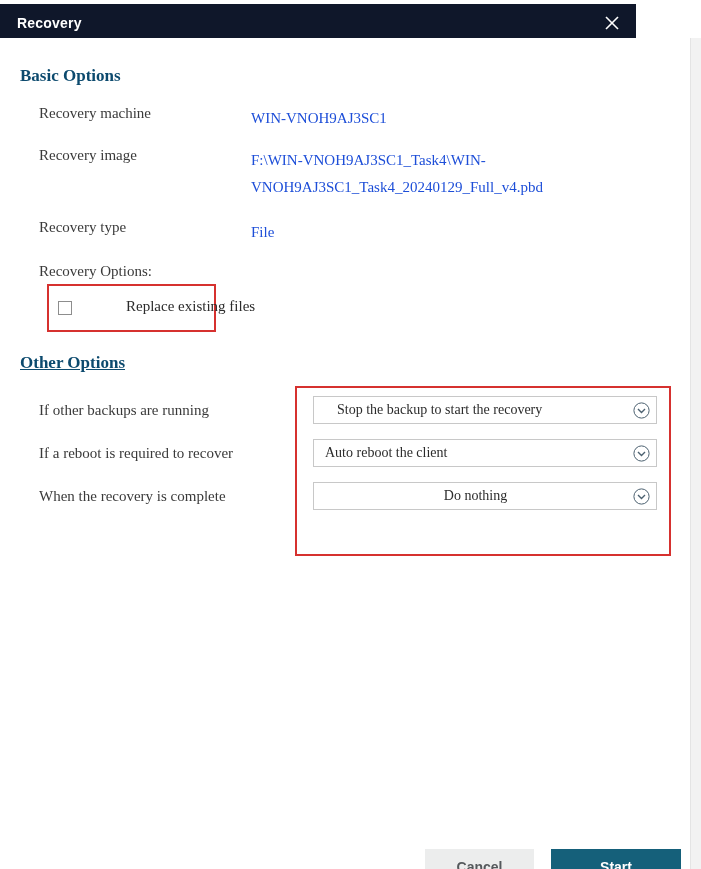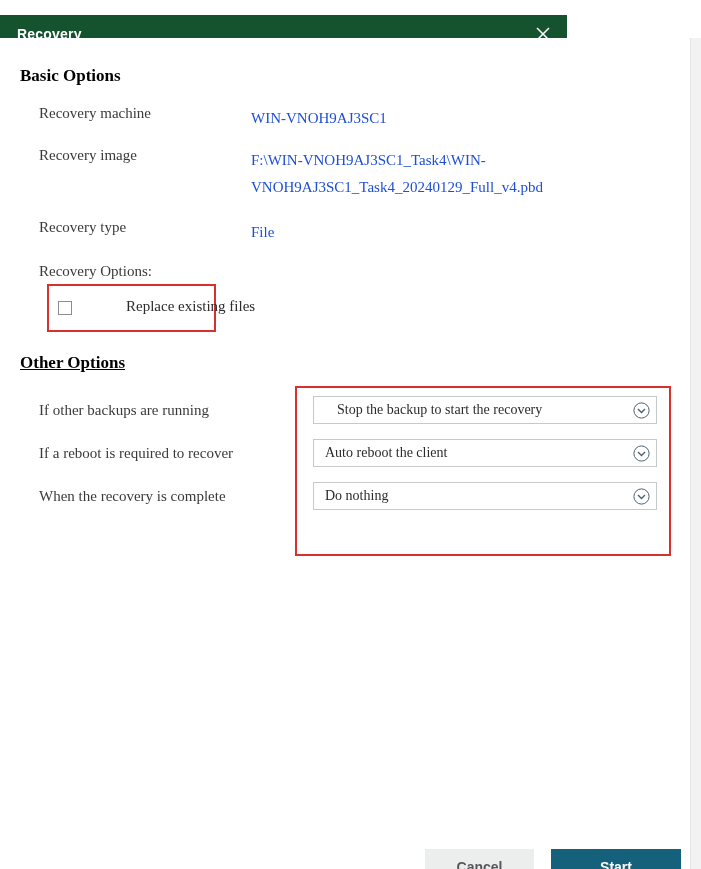--- a/index.html
+++ b/index.html
@@ -18,24 +18,24 @@
     position: relative;
     width: 701px;
     height: 869px;
     background: #ffffff;
     box-sizing: border-box;
   }
   
   .titlebar {
     position: absolute;
     left: 0;
-    top: 15px;
-    width: 567px;
+    top: 4px;
+    width: 636px;
     height: 38px;
-    background: #14532d;
+    background: #0f172a;
     display: flex;
     align-items: center;
   }
   .titlebar-title {
     color: #ffffff;
     font-family: "Liberation Sans", sans-serif;
     font-size: 14px;
     font-weight: bold;
     margin-left: 17px;
     letter-spacing: 0.2px;
@@ -71,21 +71,21 @@
     background: #f2f2f2;
     border-left: 1px solid #e4e4e4;
     box-sizing: border-box;
   }
 
   .section-title {
     position: absolute;
     font-family: "Liberation Serif", serif;
     font-size: 17px;
     font-weight: bold;
-    color: #000000;
+    color: #0c4a6e;
   }
   #basic-options-title { left: 20px; top: 28px; }
   #other-options-title { left: 20px; top: 315px; text-decoration: underline; }
 
   .field-label {
     position: absolute;
     left: 39px;
     font-size: 15px;
     color: #3a3a3a;
     white-space: nowrap;
@@ -161,21 +161,21 @@
     height: 28px;
     border: 1px solid #c8c8c8;
     background: #ffffff;
     box-sizing: border-box;
     display: flex;
     align-items: center;
     cursor: pointer;
   }
   #dd-other-backups { top: 358px; padding-left: 12px; }
   #dd-reboot        { top: 401px; }
-  #dd-complete      { top: 444px; }
+  #dd-complete      { top: 444px; text-align: center; }
 
   .dropdown-text {
     font-size: 14px;
     color: #2b2b2b;
     margin-left: 11px;
     flex: 1;
     white-space: nowrap;
     overflow: hidden;
     text-overflow: ellipsis;
   }

